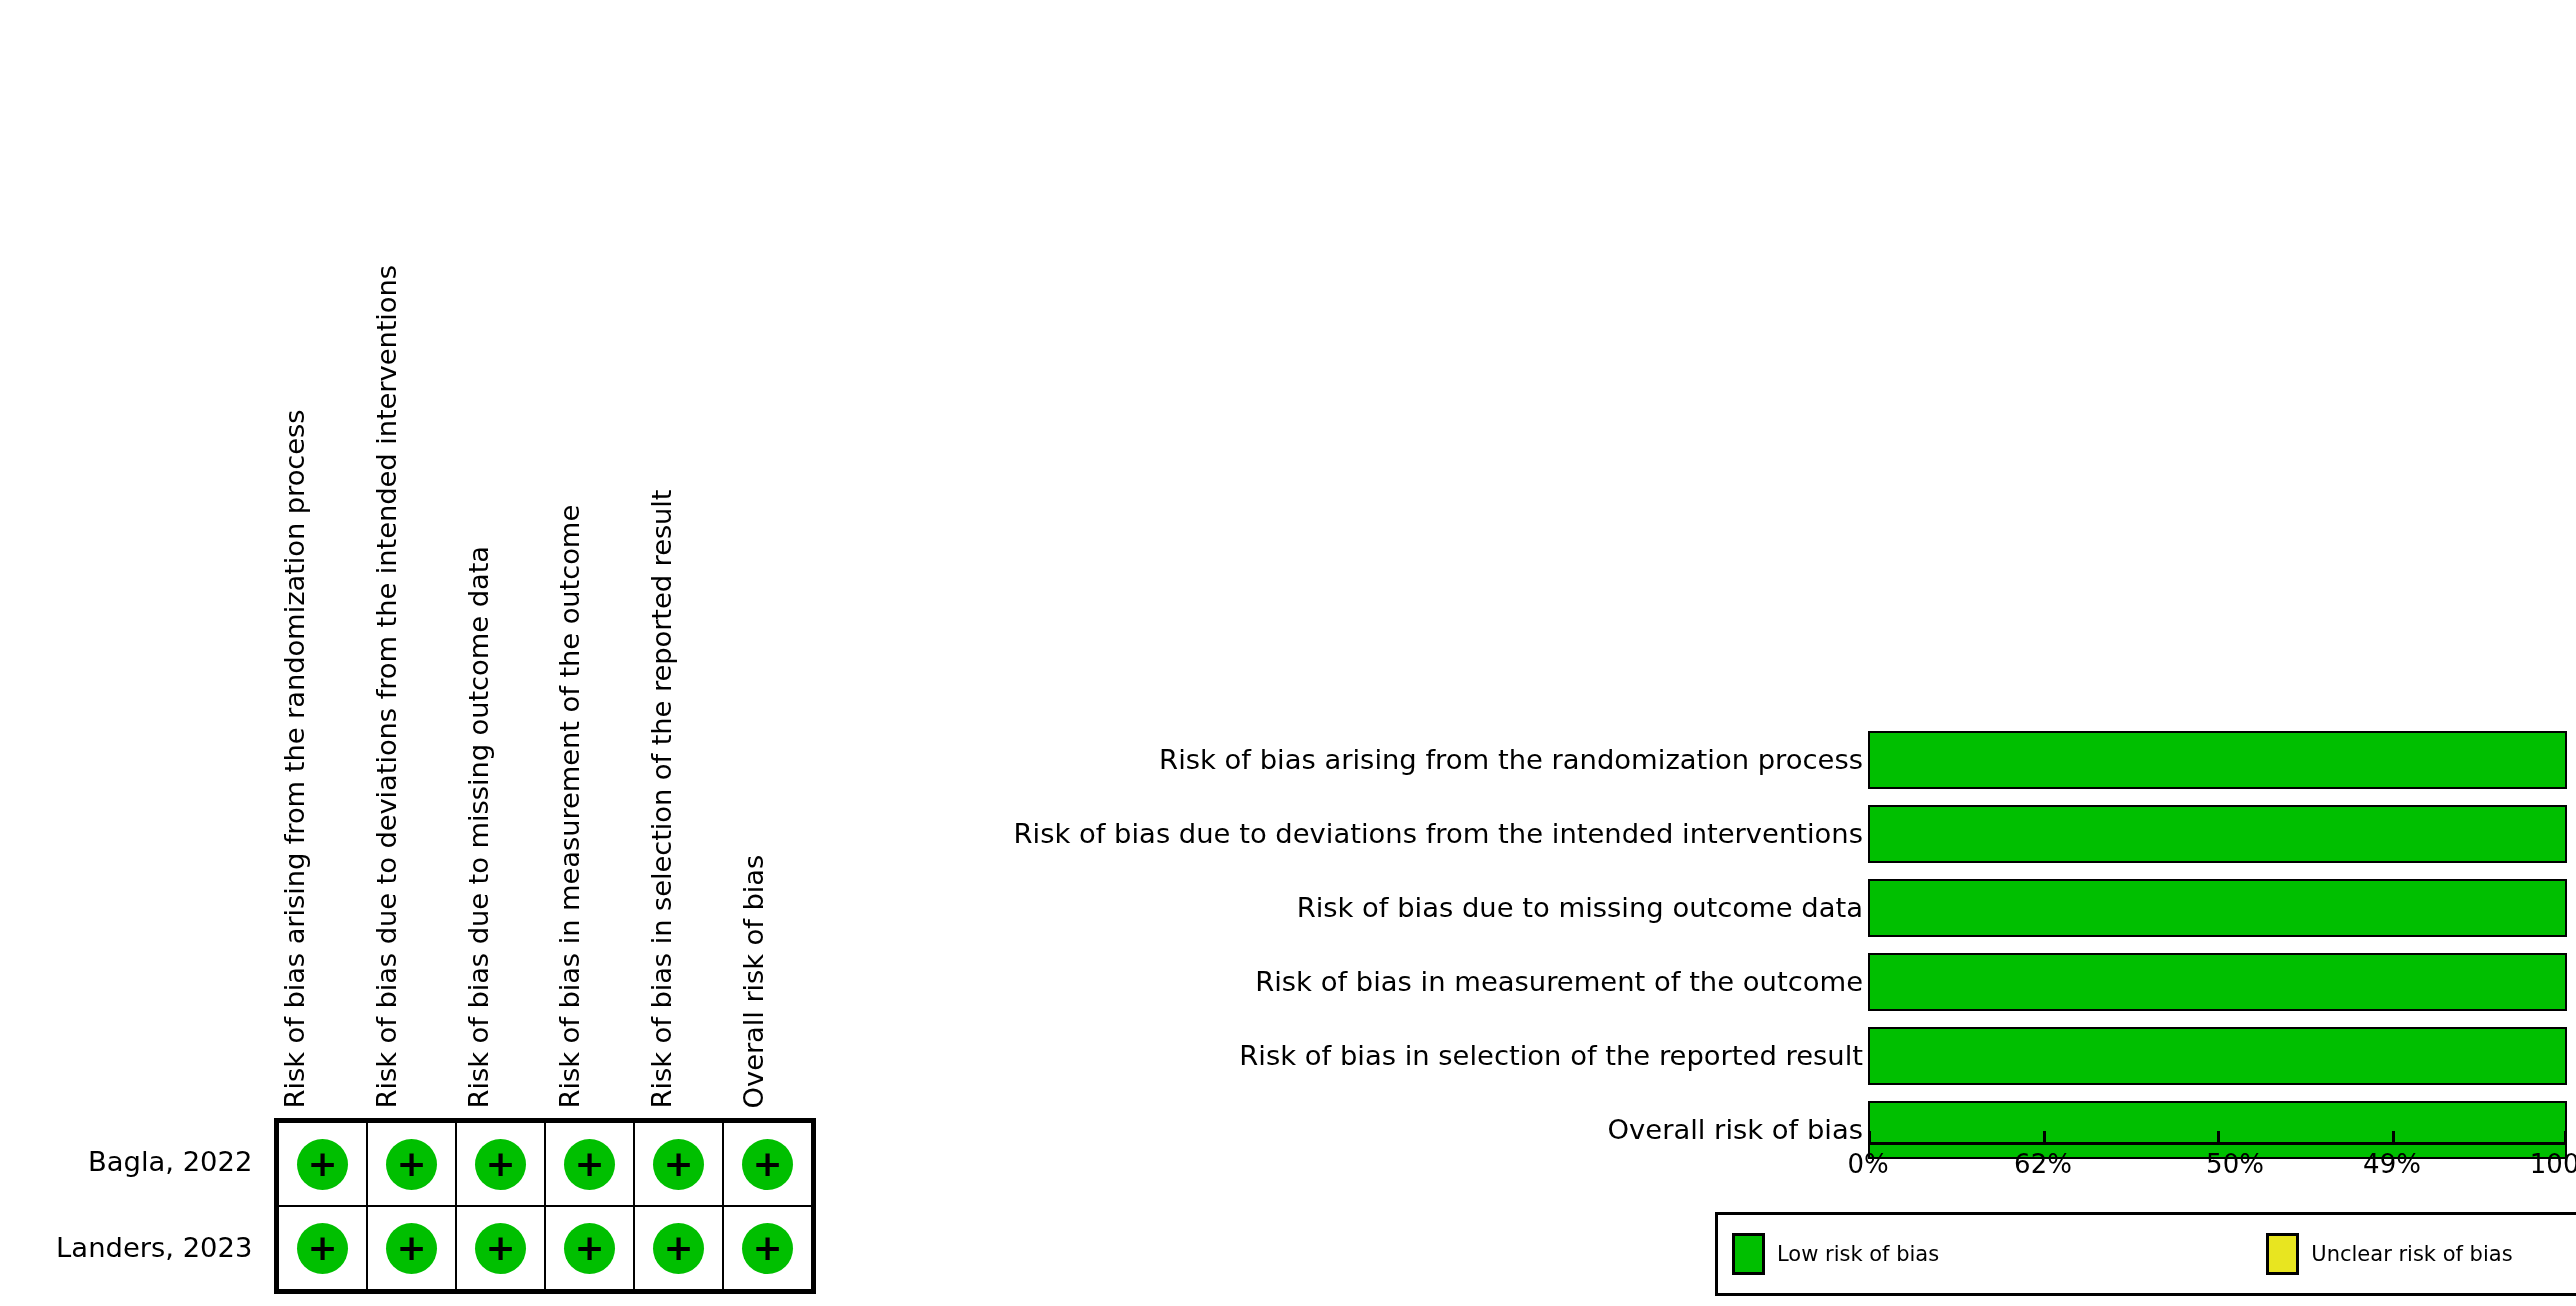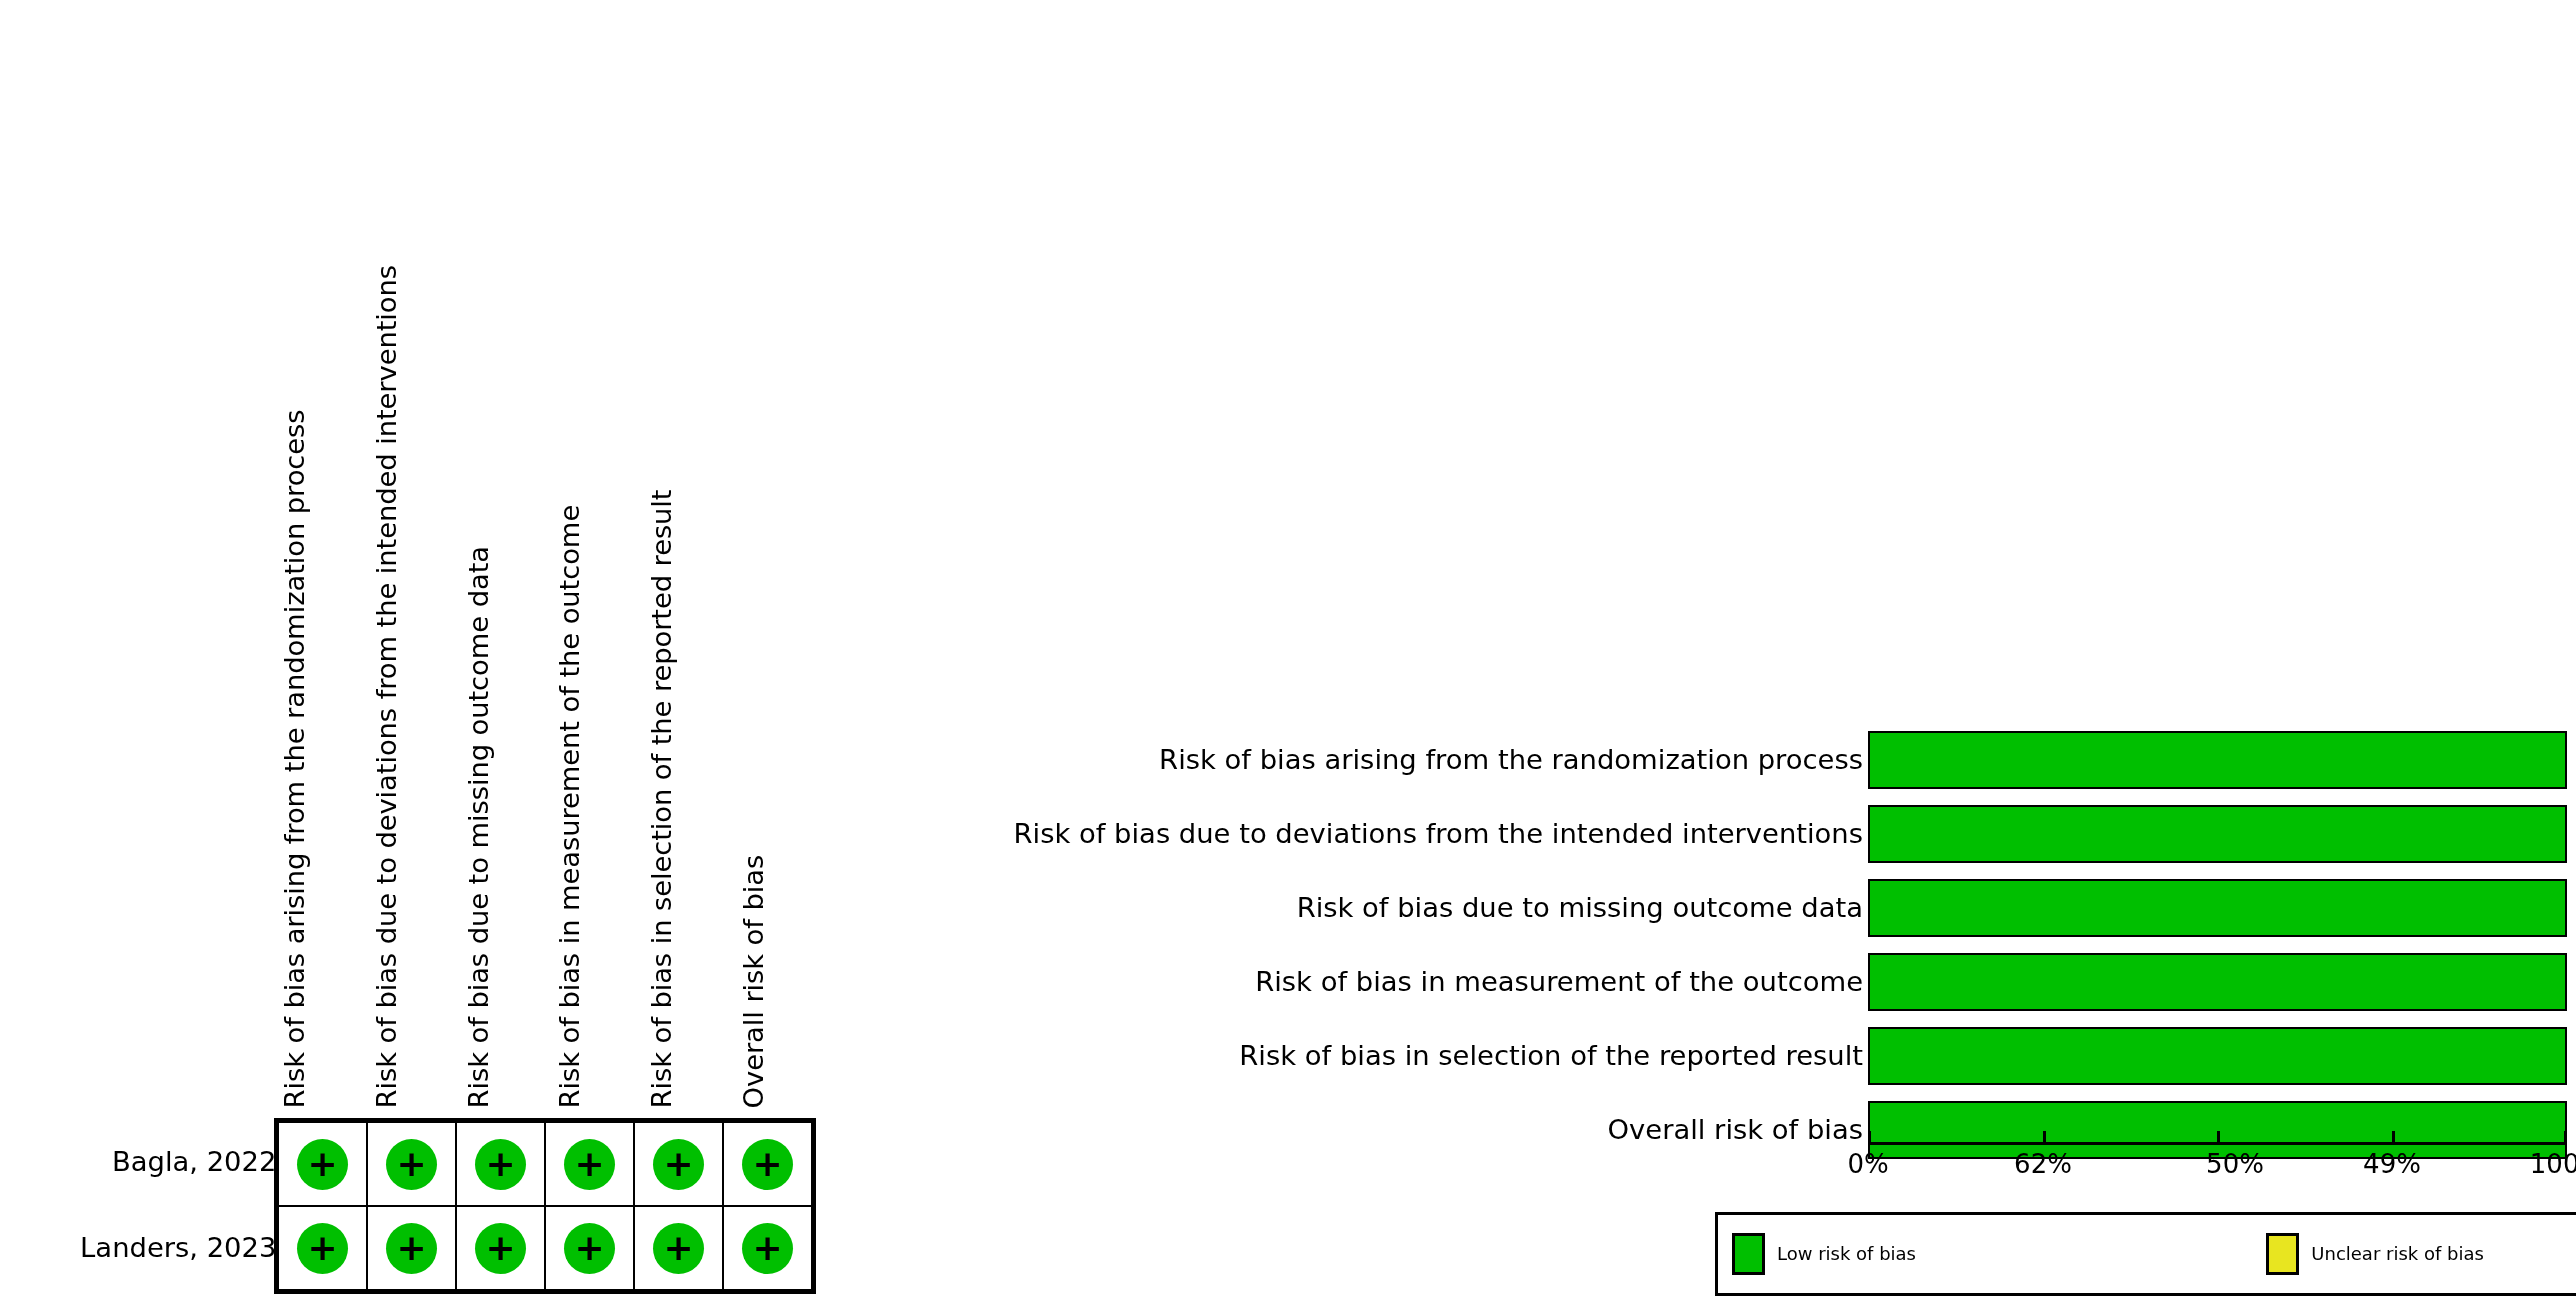--- a/index.html
+++ b/index.html
@@ -100,21 +100,20 @@
     color: #000000;
     font-family: "DejaVu Sans", "Liberation Sans", sans-serif;
   }
 
   
   #tl-rowlabels {
     position: absolute;
     left: 0;
     top: 1118px;
     width: 262px;
-    margin-left: 24px;
   }
   .tl-rowlabel {
     height: 86px;
     display: flex;
     align-items: center;
     justify-content: flex-end;
     padding-right: 9.6px;
     font-size: 27.4px;
     white-space: nowrap;
   }
@@ -217,21 +216,21 @@
   .legend-swatch {
     width: 33px;
     height: 42px;
     border: 3.4px solid #000000;
     box-sizing: border-box;
     margin-right: 12.3px;
     flex: 0 0 auto;
   }
   .legend-sw-low     { background: #00BF00; }
   .legend-sw-unclear { background: #E8E520; }
-  .legend-text { font-size: 18px; line-height: 1; }
+  .legend-text { font-size: 21px; line-height: 1; }
 </style>
 </head>
 <body>
 
 <div id="figure">
 
   <div id="tl-panel">
 
     <div id="tl-headers">
         <div class="tl-head-cell" style="left: 0px;">

